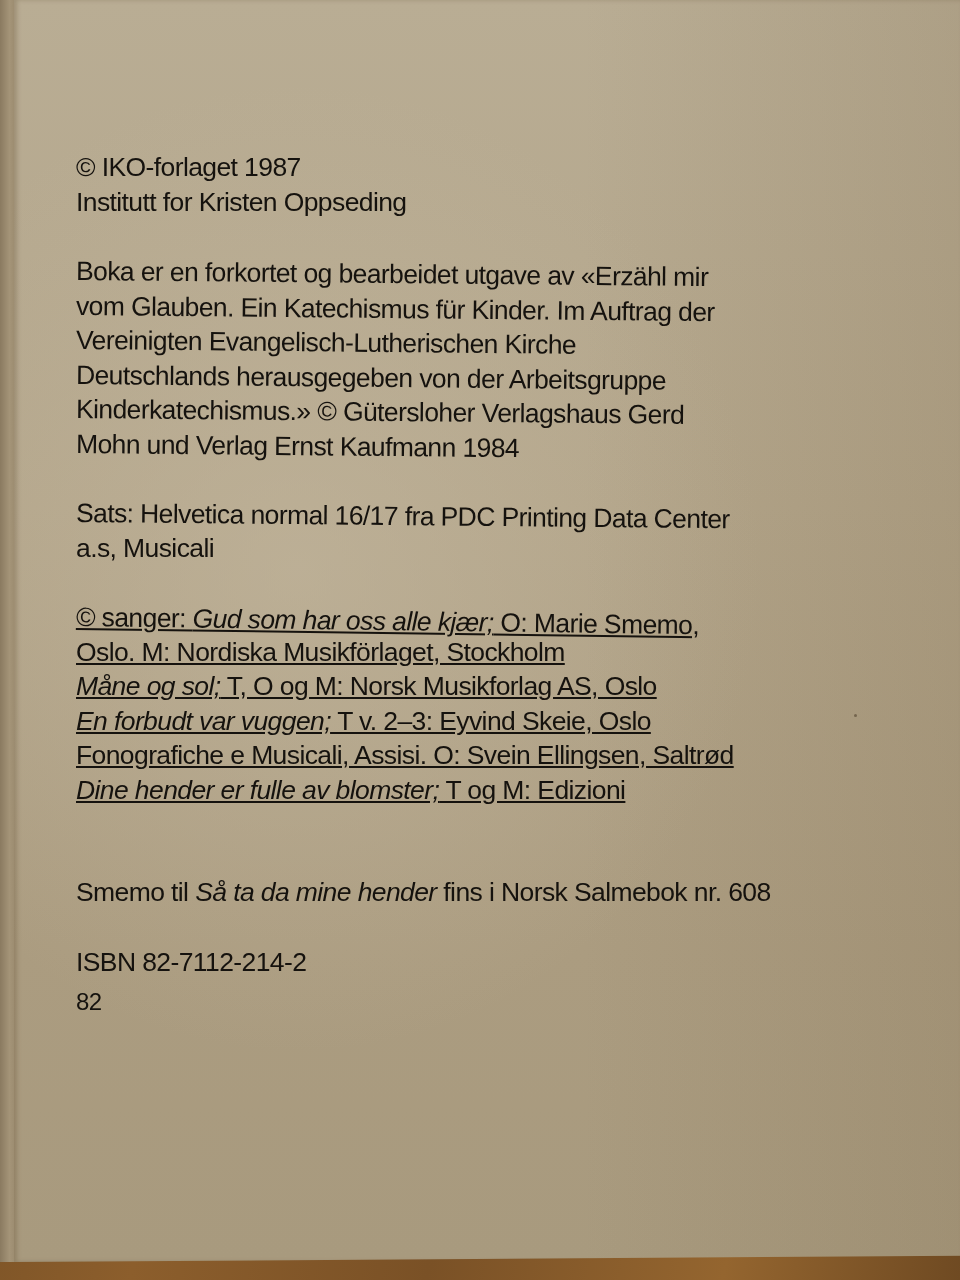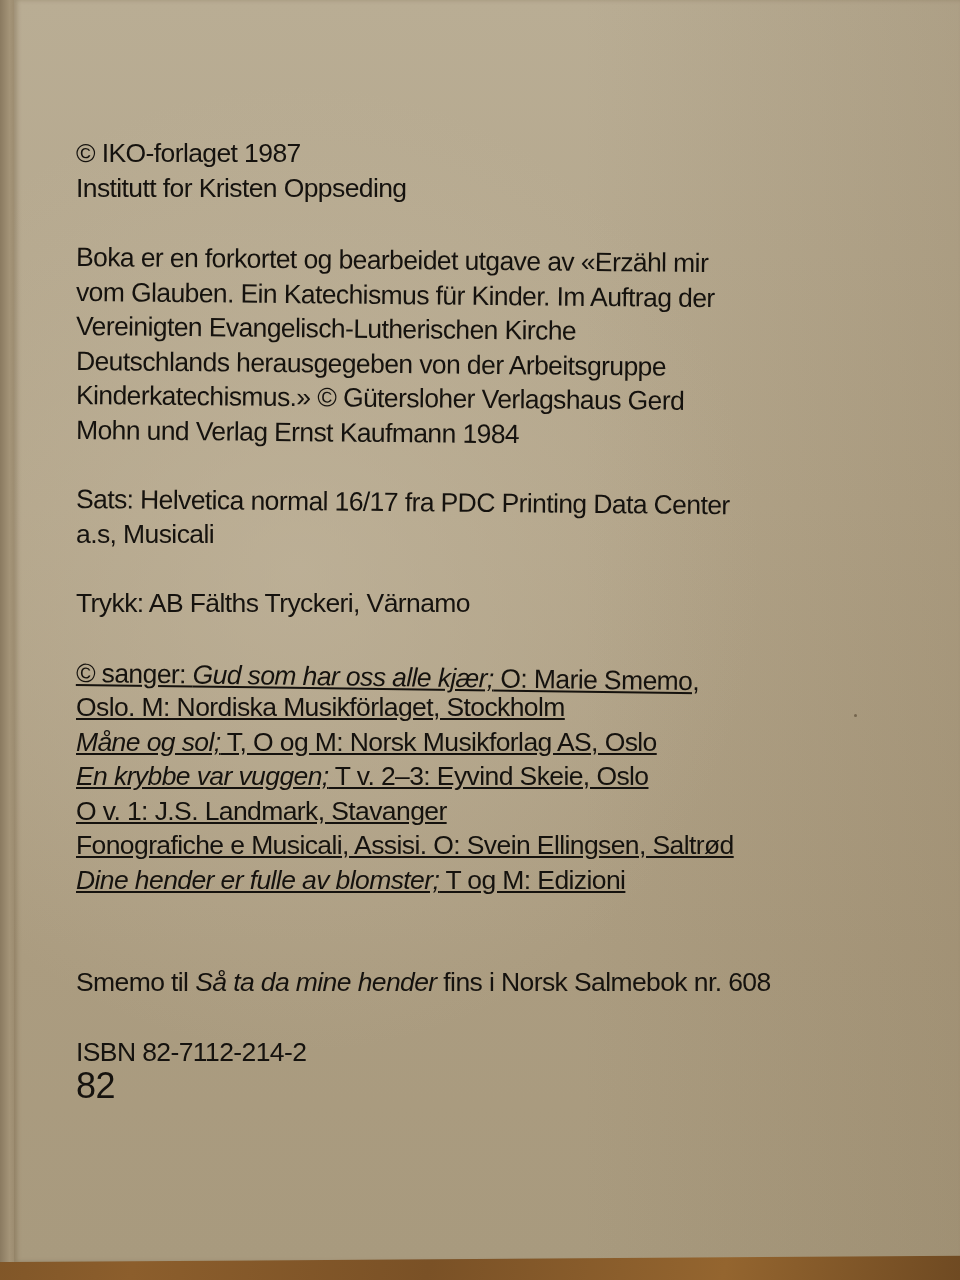--- a/index.html
+++ b/index.html
@@ -37,42 +37,42 @@
     .page::after {
       content: "";
       position: absolute;
       inset: 0;
       background: linear-gradient(90deg, rgba(0,0,0,0) 60%, rgba(120,100,70,0.18) 100%);
       pointer-events: none;
     }
     .content {
       position: absolute;
       left: 76px;
-      top: 136px;
+      top: 150px;
       width: 760px;
       color: #15120e;
       font-size: 26.5px;
       line-height: 34.5px;
       letter-spacing: -0.6px;
       z-index: 1;
     }
     .block {
       margin: 0 0 35px 0;
     }
     .line {
       display: block;
       white-space: nowrap;
     }
     .line.tilt1 { transform: rotate(0.55deg); transform-origin: left center; }
     .line.tilt2 { transform: rotate(0.75deg); transform-origin: left center; }
     .it { font-style: italic; }
     .gap-large { margin-bottom: 68px; text-decoration: underline; }
-    .isbn { margin-bottom: 0; }
+    .isbn { margin-bottom: 6px; }
     .page-number {
-      font-size: 36px;
+      font-size: 24px;
       line-height: 34px;
     }
     .speck {
       position: absolute;
       left: 840px;
       top: 714px;
       width: 3px;
       height: 3px;
       border-radius: 50%;
       background: #5a4c38;
@@ -103,30 +103,26 @@
     <span class="line tilt1">Deutschlands herausgegeben von der Arbeitsgruppe</span>
     <span class="line tilt1">Kinderkatechismus.» © Gütersloher Verlagshaus Gerd</span>
     <span class="line tilt1">Mohn und Verlag Ernst Kaufmann 1984</span>
   </div>
 
   <div class="block">
     <span class="line tilt1">Sats: Helvetica normal 16/17 fra PDC Printing Data Center</span>
     <span class="line">a.s, Musicali</span>
   </div>
 
-  <div class="block">
-    <span class="line">Trykk: AB Fälths Tryckeri, Värnamo</span>
-  </div>
 
   <div class="block gap-large">
     <span class="line tilt2"><span>© sanger: </span><span class="it">Gud som har oss alle kjær;</span><span> O: Marie Smemo,</span></span>
     <span class="line">Oslo. M: Nordiska Musikförlaget, Stockholm</span>
     <span class="line"><span class="it">Måne og sol;</span><span> T, O og M: Norsk Musikforlag AS, Oslo</span></span>
-    <span class="line"><span class="it">En krybbe var vuggen;</span><span> T v. 2–3: Eyvind Skeie, Oslo</span></span>
-    <span class="line">O v. 1: J.S. Landmark, Stavanger</span>
+    <span class="line"><span class="it">En forbudt var vuggen;</span><span> T v. 2–3: Eyvind Skeie, Oslo</span></span>
     <span class="line">Fonografiche e Musicali, Assisi. O: Svein Ellingsen, Saltrød</span>
     <span class="line"><span class="it">Dine hender er fulle av blomster;</span><span> T og M: Edizioni</span></span>
   </div>
 
   <div class="block">
     <span class="line"><span>Smemo til </span><span class="it">Så ta da mine hender</span><span> fins i Norsk Salmebok nr. 608</span></span>
   </div>
 
   <div class="isbn">
     <span class="line">ISBN 82-7112-214-2</span>

